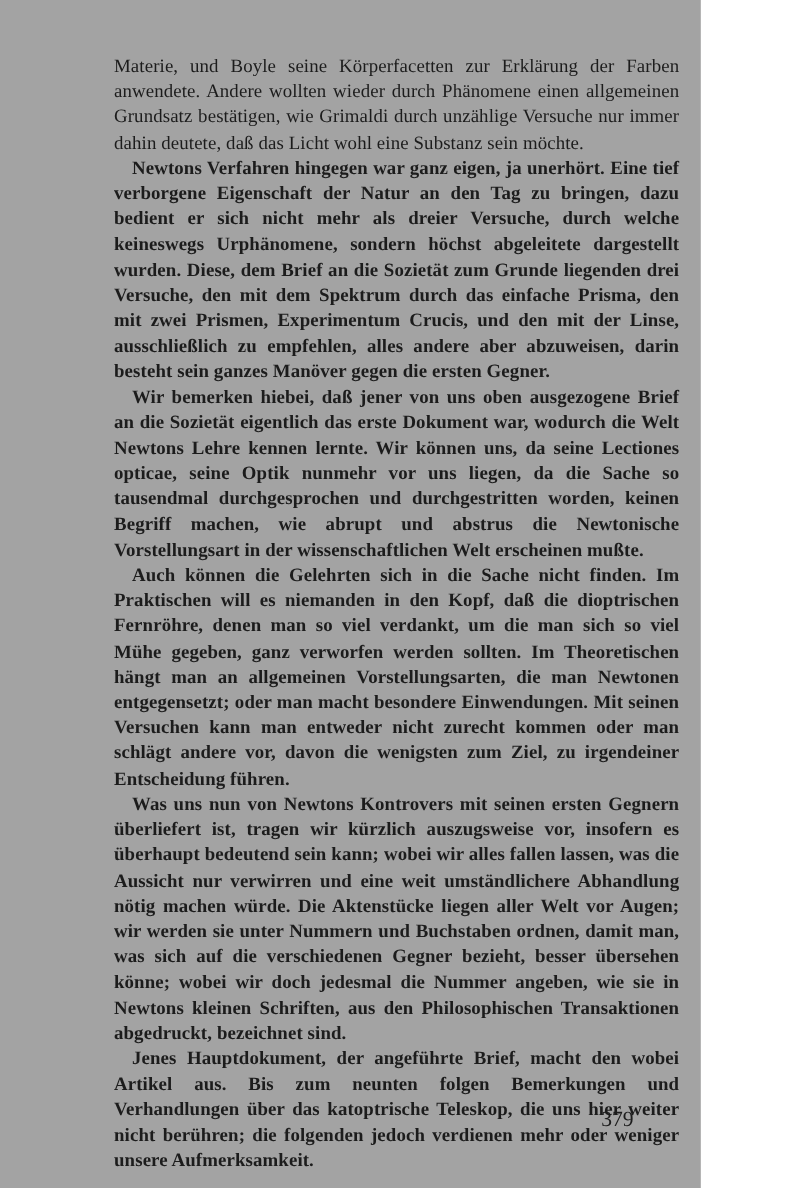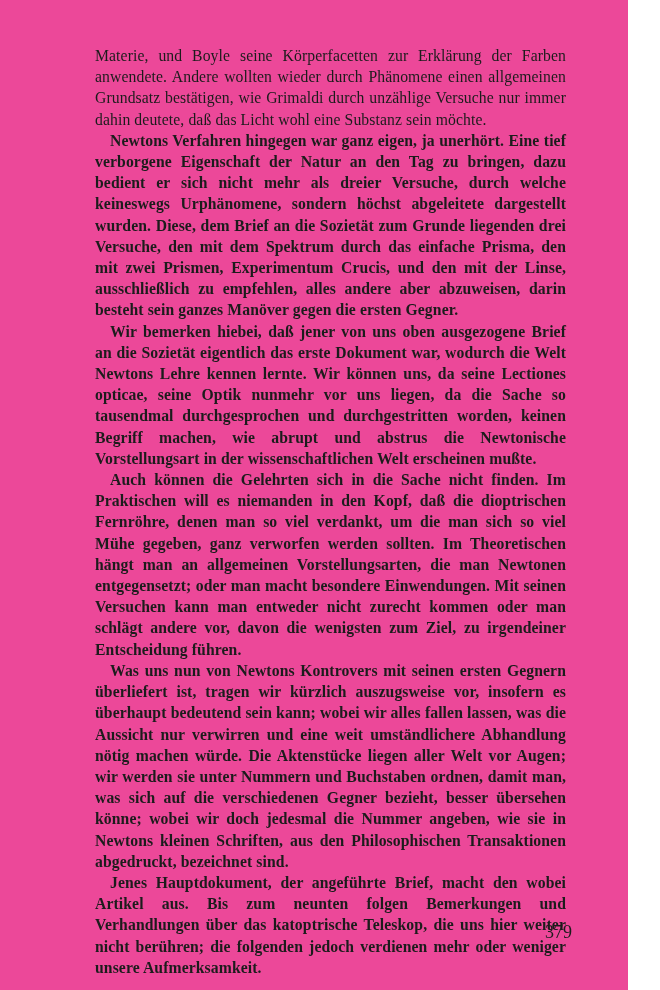--- a/index.html
+++ b/index.html
@@ -2,23 +2,23 @@
 <html lang="de"><head>
 <meta charset="utf-8">
 <style>
   html, body {
     margin: 0;
     padding: 0;
     background: #ffffff;
   }
   .book-page {
     position: relative;
-    width: 628px;
+    width: 584px;
     height: 990px;
-    background: #ec4899;
+    background: #a3a3a3;
     overflow: hidden;
     font-family: "Liberation Serif", "DejaVu Serif", serif;
     color: #1c1c1c;
   }
   .text-block {
     position: absolute;
     left: 95px;
     top: 45px;
     width: 471px;
     font-size: 15.7px;

